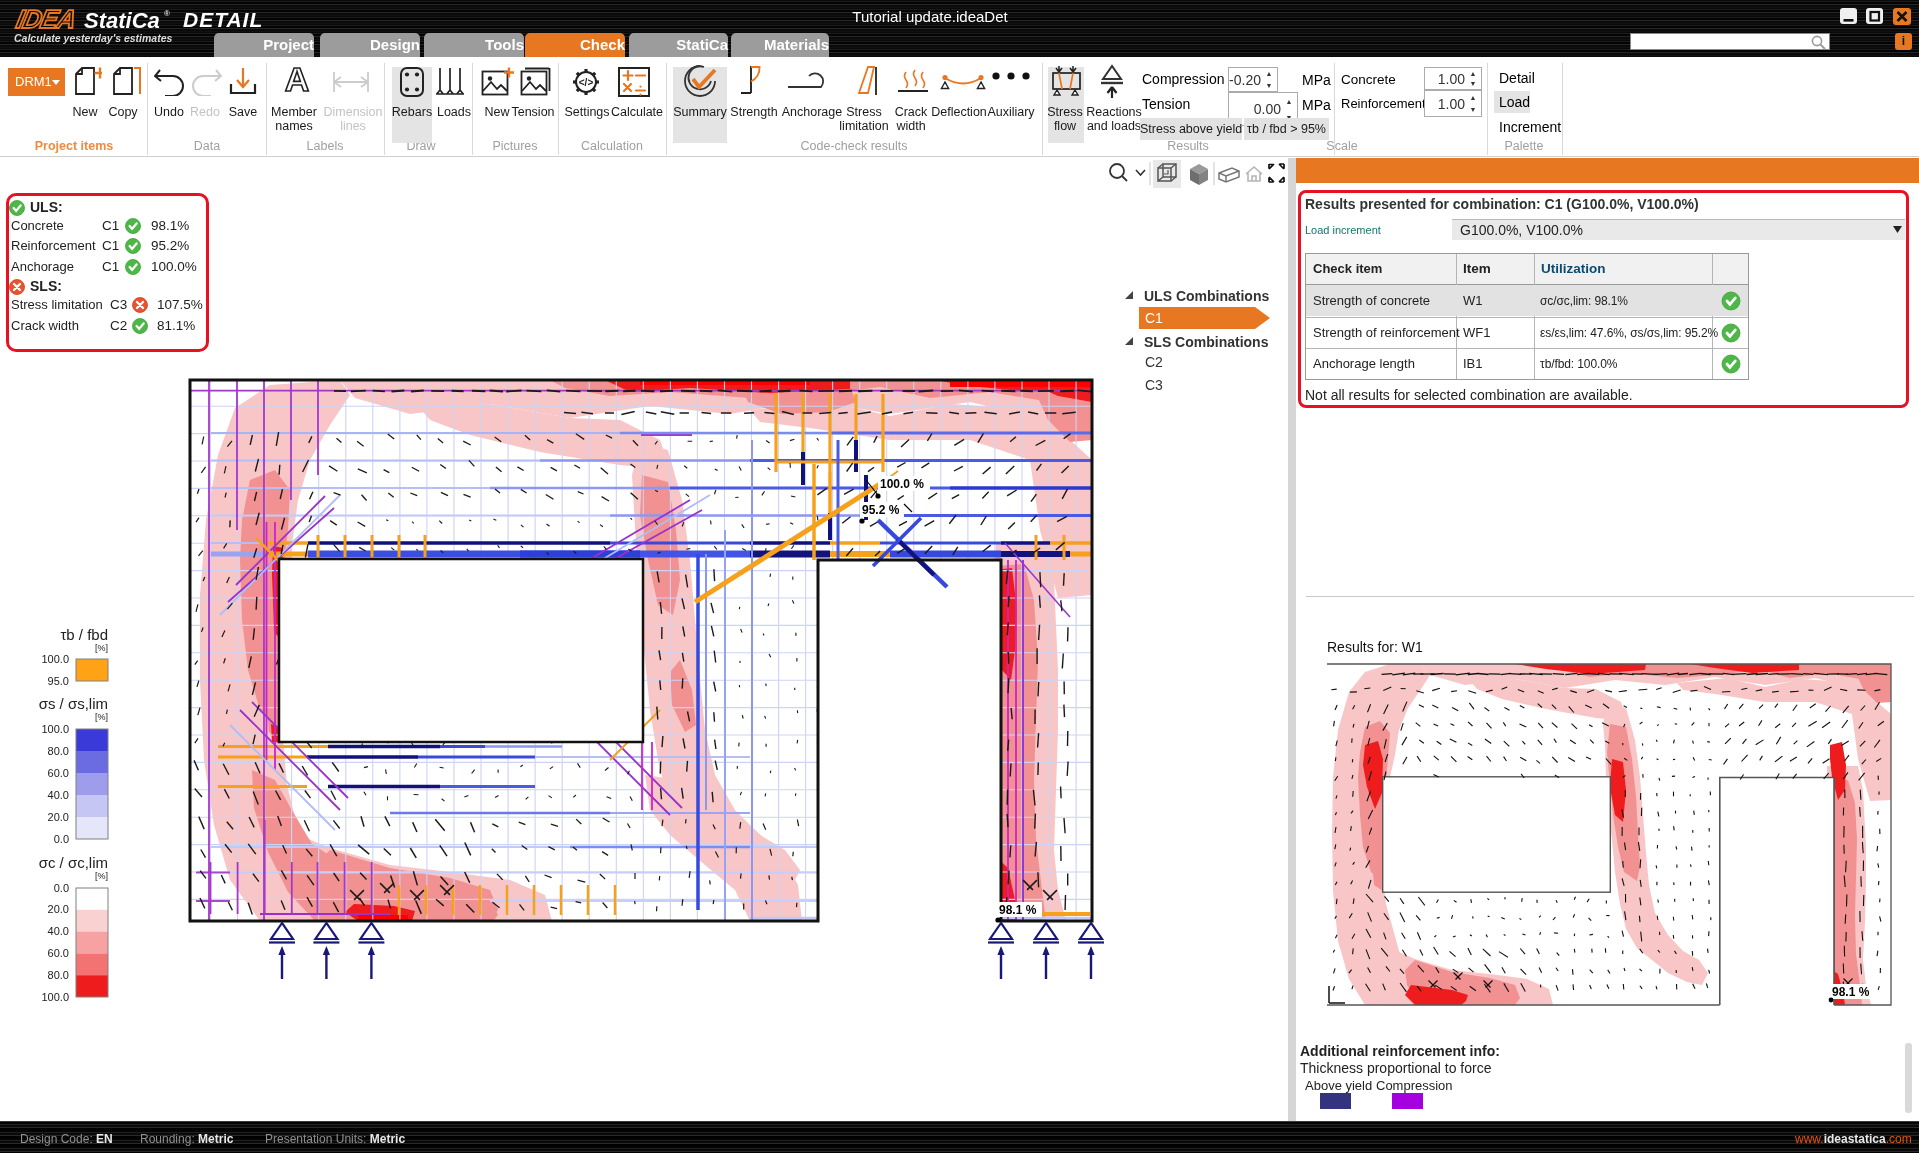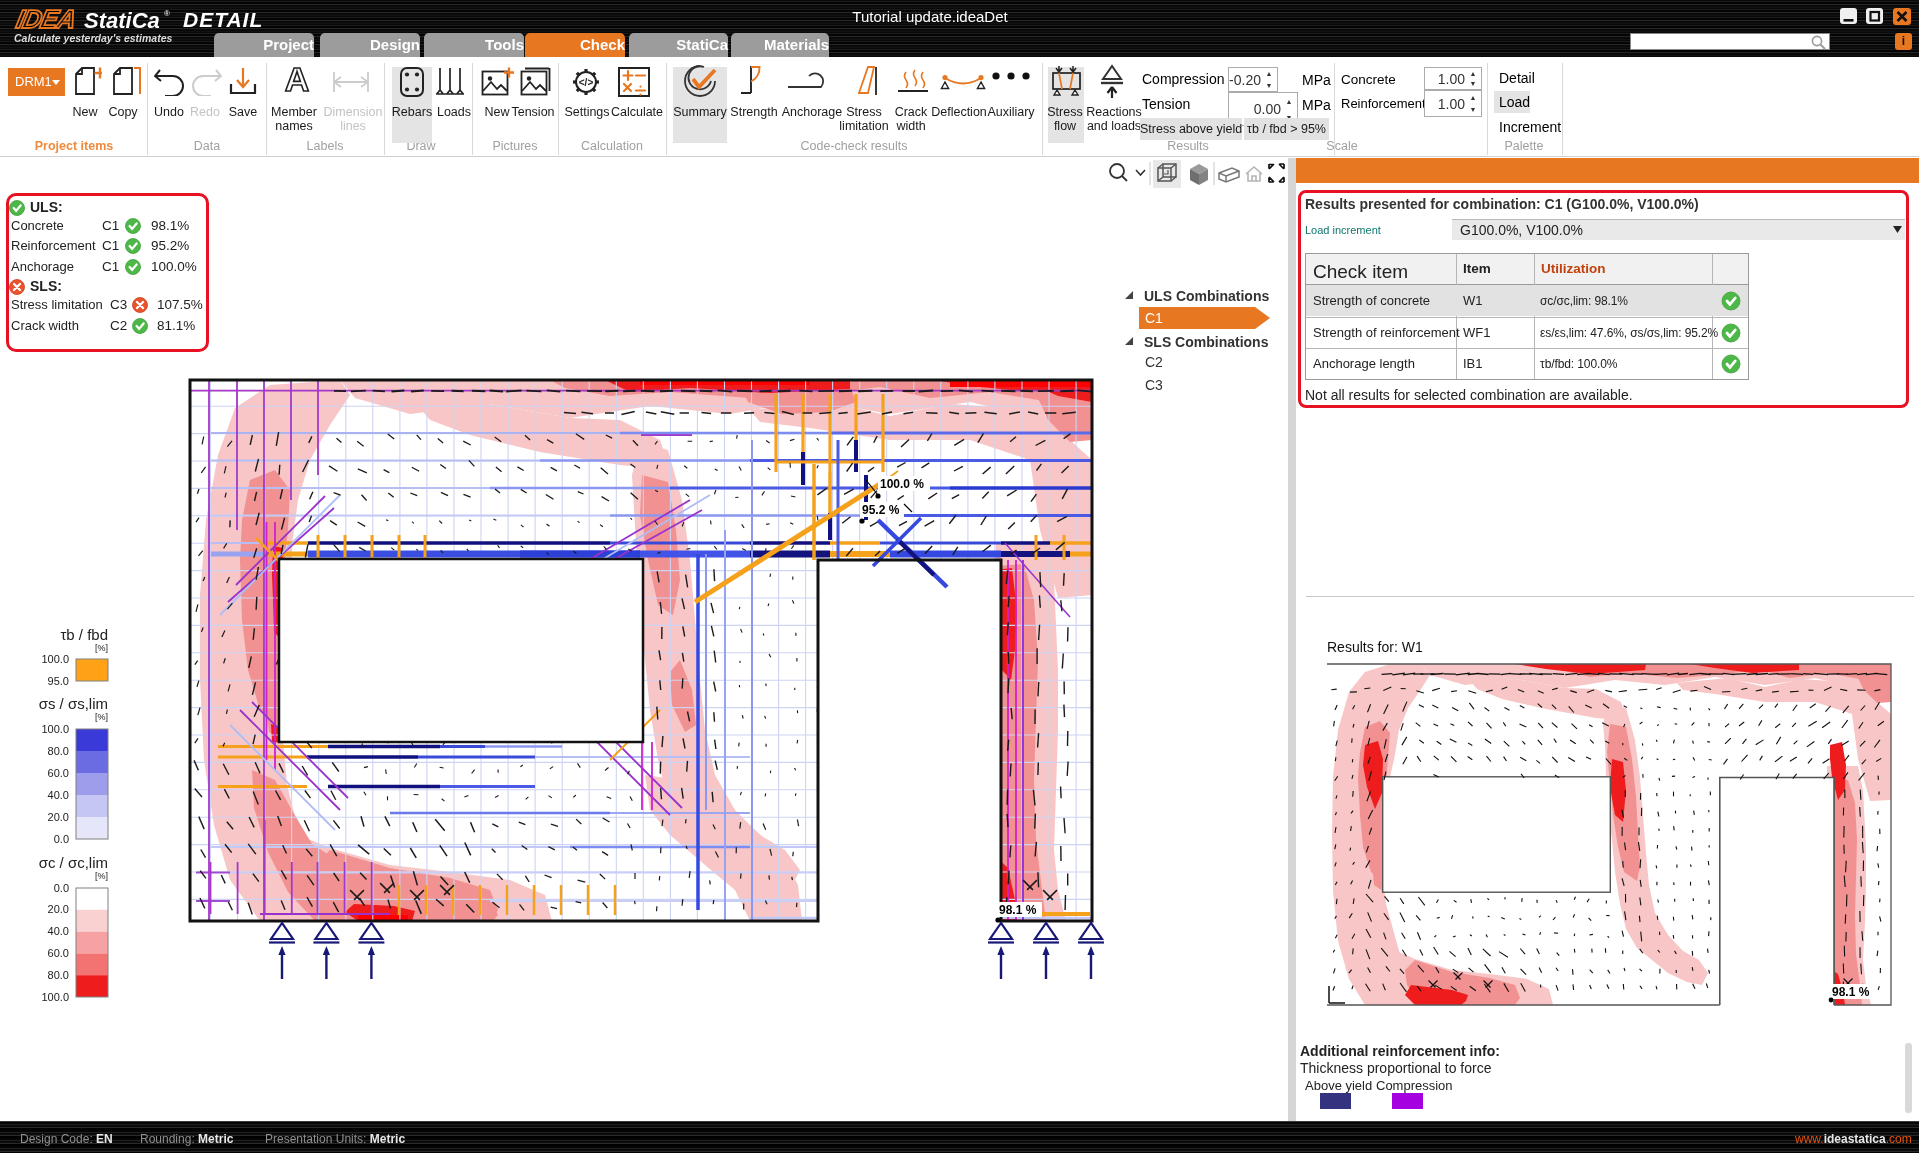--- a/index.html
+++ b/index.html
@@ -1124,25 +1124,25 @@
     <div class="abs" style="left:1296px;top:0;width:623px;height:25px;background:#e87722"></div>
     <div class="abs" style="left:1298px;top:32px;width:611px;height:218px;border:3px solid #e81123;border-radius:8px"></div>
     <div class="abs" style="left:1305px;top:38px;font-size:14px;font-weight:bold;color:#333">Results presented for combination: C1 (G100.0%, V100.0%)</div>
     <div class="abs" style="left:1305px;top:66px;font-size:11px;color:#0f766e">Load increment</div>
     <div class="abs" style="left:1452px;top:61px;width:453px;height:21px;background:#e9e9e9;border-top:1px solid #b8b8b8;font-size:14px;color:#222;line-height:21px;padding-left:8px">G100.0%, V100.0%</div>
     <svg class="abs" style="left:1893px;top:68px" width="10" height="8">
       <polygon points="0,0 9,0 4.5,7" fill="#222"></polygon>
     </svg>
     <div class="abs" style="left:1305px;top:95px;width:444px;height:127px;border:1px solid #9a9a9a">
       <div class="abs" style="left:0;top:0;width:442px;height:31px;background:#f1f1f1;border-bottom:1px solid #9a9a9a"></div>
-      <div class="abs" style="left:7px;top:7px;font-size:19px;font-weight:normal;color:#222">Check item</div>
+      <div class="abs" style="left:7px;top:7px;font-size:13px;font-weight:bold;color:#222">Check item</div>
       <div class="abs" style="left:150px;top:0;width:1px;height:125px;background:#b5b5b5"></div>
       <div class="abs" style="left:157px;top:7px;font-size:13.5px;font-weight:bold;color:#222">Item</div>
       <div class="abs" style="left:228px;top:0;width:1px;height:125px;background:#b5b5b5"></div>
-      <div class="abs" style="left:235px;top:7px;font-size:13.5px;font-weight:bold;color:#c2410c">Utilization</div>
+      <div class="abs" style="left:235px;top:7px;font-size:13.5px;font-weight:bold;color:#0c4a6e">Utilization</div>
       <div class="abs" style="left:406px;top:0;width:1px;height:125px;background:#b5b5b5"></div>
       <div class="abs" style="left:0;top:31px;width:442px;height:31px;background:#e2e2e2"></div>
       <div class="abs" style="left:7px;top:39px;font-size:13px;color:#222;white-space:nowrap">Strength of concrete</div>
       <div class="abs" style="left:157px;top:39px;font-size:13px;color:#222">W1</div>
       <div class="abs" style="left:234px;top:40px;font-size:12px;color:#222;white-space:nowrap;letter-spacing:-0.1px">σc/σc,lim: 98.1%</div>
       <svg class="abs" style="left:415px;top:37px" width="20" height="20">
         <circle cx="10" cy="10" r="9" fill="#4db848" stroke="#3da03a" stroke-width="0.8"></circle>
         <path d="M5.95 10 l2.97 3.42 l5.3999999999999995 -6.4799999999999995" stroke="#fff" stroke-width="2.6999999999999997" fill="none" stroke-linecap="round"></path>
       </svg>
       <div class="abs" style="left:7px;top:70.5px;font-size:13px;color:#222;white-space:nowrap">Strength of reinforcement</div>

